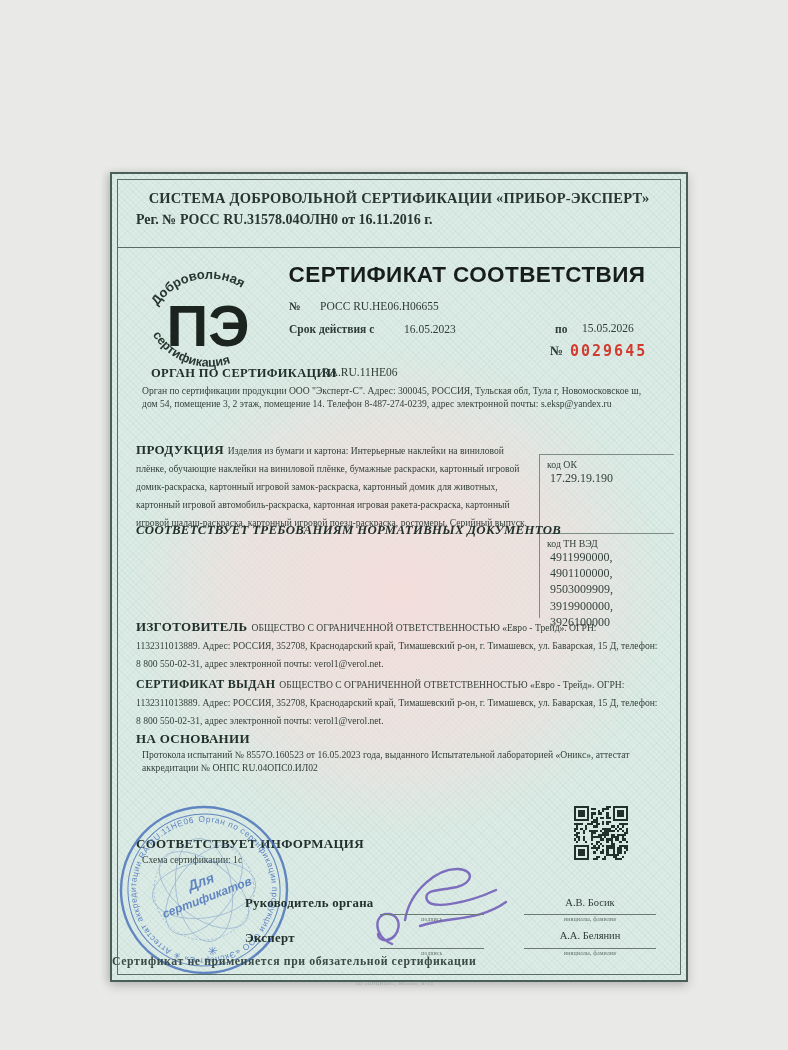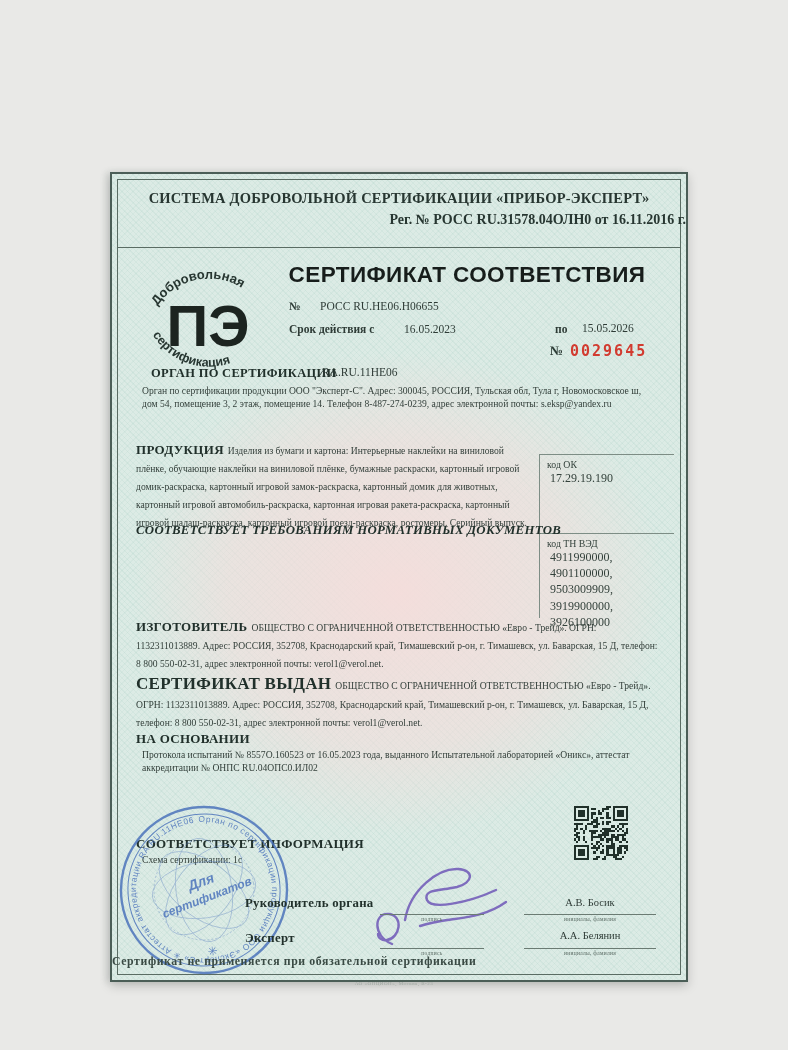--- a/index.html
+++ b/index.html
@@ -16,21 +16,21 @@
       repeating-linear-gradient(45deg, rgba(120,180,165,.10) 0 1px, transparent 1px 4px),
       repeating-linear-gradient(-45deg, rgba(120,180,165,.08) 0 1px, transparent 1px 4px),
       #dcebe5;
     border:2px solid #4b5e57;
     box-shadow:0 4px 10px rgba(0,0,0,.18), -4px 0 6px rgba(90,110,100,.15);
     color:#2e3b36;
   }
   .inner-frame{position:absolute;inset:5px;border:1px solid #5a6c63;pointer-events:none;}
   .abs{position:absolute;}
   .hdr1{top:16px;left:0;width:100%;text-align:center;font-weight:bold;font-size:14.5px;color:#273631;letter-spacing:.2px;}
-  .hdr2{top:38px;left:0;width:100%;text-align:right;font-weight:bold;font-size:14px;color:#273631;}
+  .hdr2{top:38px;left:0;width:100%;text-align:left;font-weight:bold;font-size:14px;color:#273631;padding-left:24px;}
   .hdr-sep{top:73px;left:6px;right:6px;border-top:1px solid #5a6c63;height:0;}
   .doc-title{top:88px;left:148px;width:414px;text-align:center;
     font-family:"Liberation Sans", sans-serif;font-weight:bold;font-size:22.5px;color:#171d1b;letter-spacing:.4px;}
   .lbl{font-weight:bold;font-size:12.5px;color:#21302b;letter-spacing:.3px;}
   .val{font-size:11.5px;color:#2e3b36;}
   .para{font-size:9.6px;line-height:1.36;color:#333f3a;}
   .serial{font-family:"DejaVu Sans Mono", monospace;font-weight:bold;font-size:15px;letter-spacing:2px;color:#d23b30;}
   .codebox{position:absolute;left:427px;width:134px;border-left:1px solid #7d8d85;}
   .codebox .sect{border-top:1px solid #7d8d85;padding:4px 4px 4px 7px;}
   .codebox .clabel{font-size:9.8px;color:#33413b;}
@@ -103,21 +103,21 @@
   </div>
 
   <div class="abs lbl" style="left:24px;top:349px;font-size:12.8px;font-style:italic;">СООТВЕТСТВУЕТ ТРЕБОВАНИЯМ НОРМАТИВНЫХ ДОКУМЕНТОВ</div>
 
   <div class="abs" style="left:24px;top:443px;width:522px;">
     <span class="lbl" style="font-size:13px;">ИЗГОТОВИТЕЛЬ</span>
     <span class="para">ОБЩЕСТВО С ОГРАНИЧЕННОЙ ОТВЕТСТВЕННОСТЬЮ «Евро - Трейд». ОГРН: 1132311013889. Адрес: РОССИЯ, 352708, Краснодарский край, Тимашевский р-он, г. Тимашевск, ул. Баварская, 15 Д, телефон: 8 800 550-02-31, адрес электронной почты: verol1@verol.net.</span>
   </div>
 
   <div class="abs" style="left:24px;top:500px;width:522px;">
-    <span class="lbl" style="font-size:17px;">СЕРТИФИКАТ ВЫДАН</span>
+    <span class="lbl" style="font-size:12px;">СЕРТИФИКАТ ВЫДАН</span>
     <span class="para">ОБЩЕСТВО С ОГРАНИЧЕННОЙ ОТВЕТСТВЕННОСТЬЮ «Евро - Трейд». ОГРН: 1132311013889. Адрес: РОССИЯ, 352708, Краснодарский край, Тимашевский р-он, г. Тимашевск, ул. Баварская, 15 Д, телефон: 8 800 550-02-31, адрес электронной почты: verol1@verol.net.</span>
   </div>
 
   <div class="abs lbl" style="left:24px;top:557px;font-size:13px;">НА ОСНОВАНИИ</div>
   <div class="abs para" style="left:30px;top:574px;width:512px;">Протокола испытаний № 8557О.160523 от 16.05.2023 года, выданного Испытательной лабораторией «Оникс», аттестат аккредитации № ОНПС RU.04ОПС0.ИЛ02</div>
 
   <div class="abs qr" style="left:462px;top:632px;width:54px;height:54px;">
     <svg width="54" height="54" viewBox="0 0 25 25" shape-rendering="crispEdges">
       <g fill="#20302a">
         <rect x="0" y="0" width="7" height="7"></rect>

